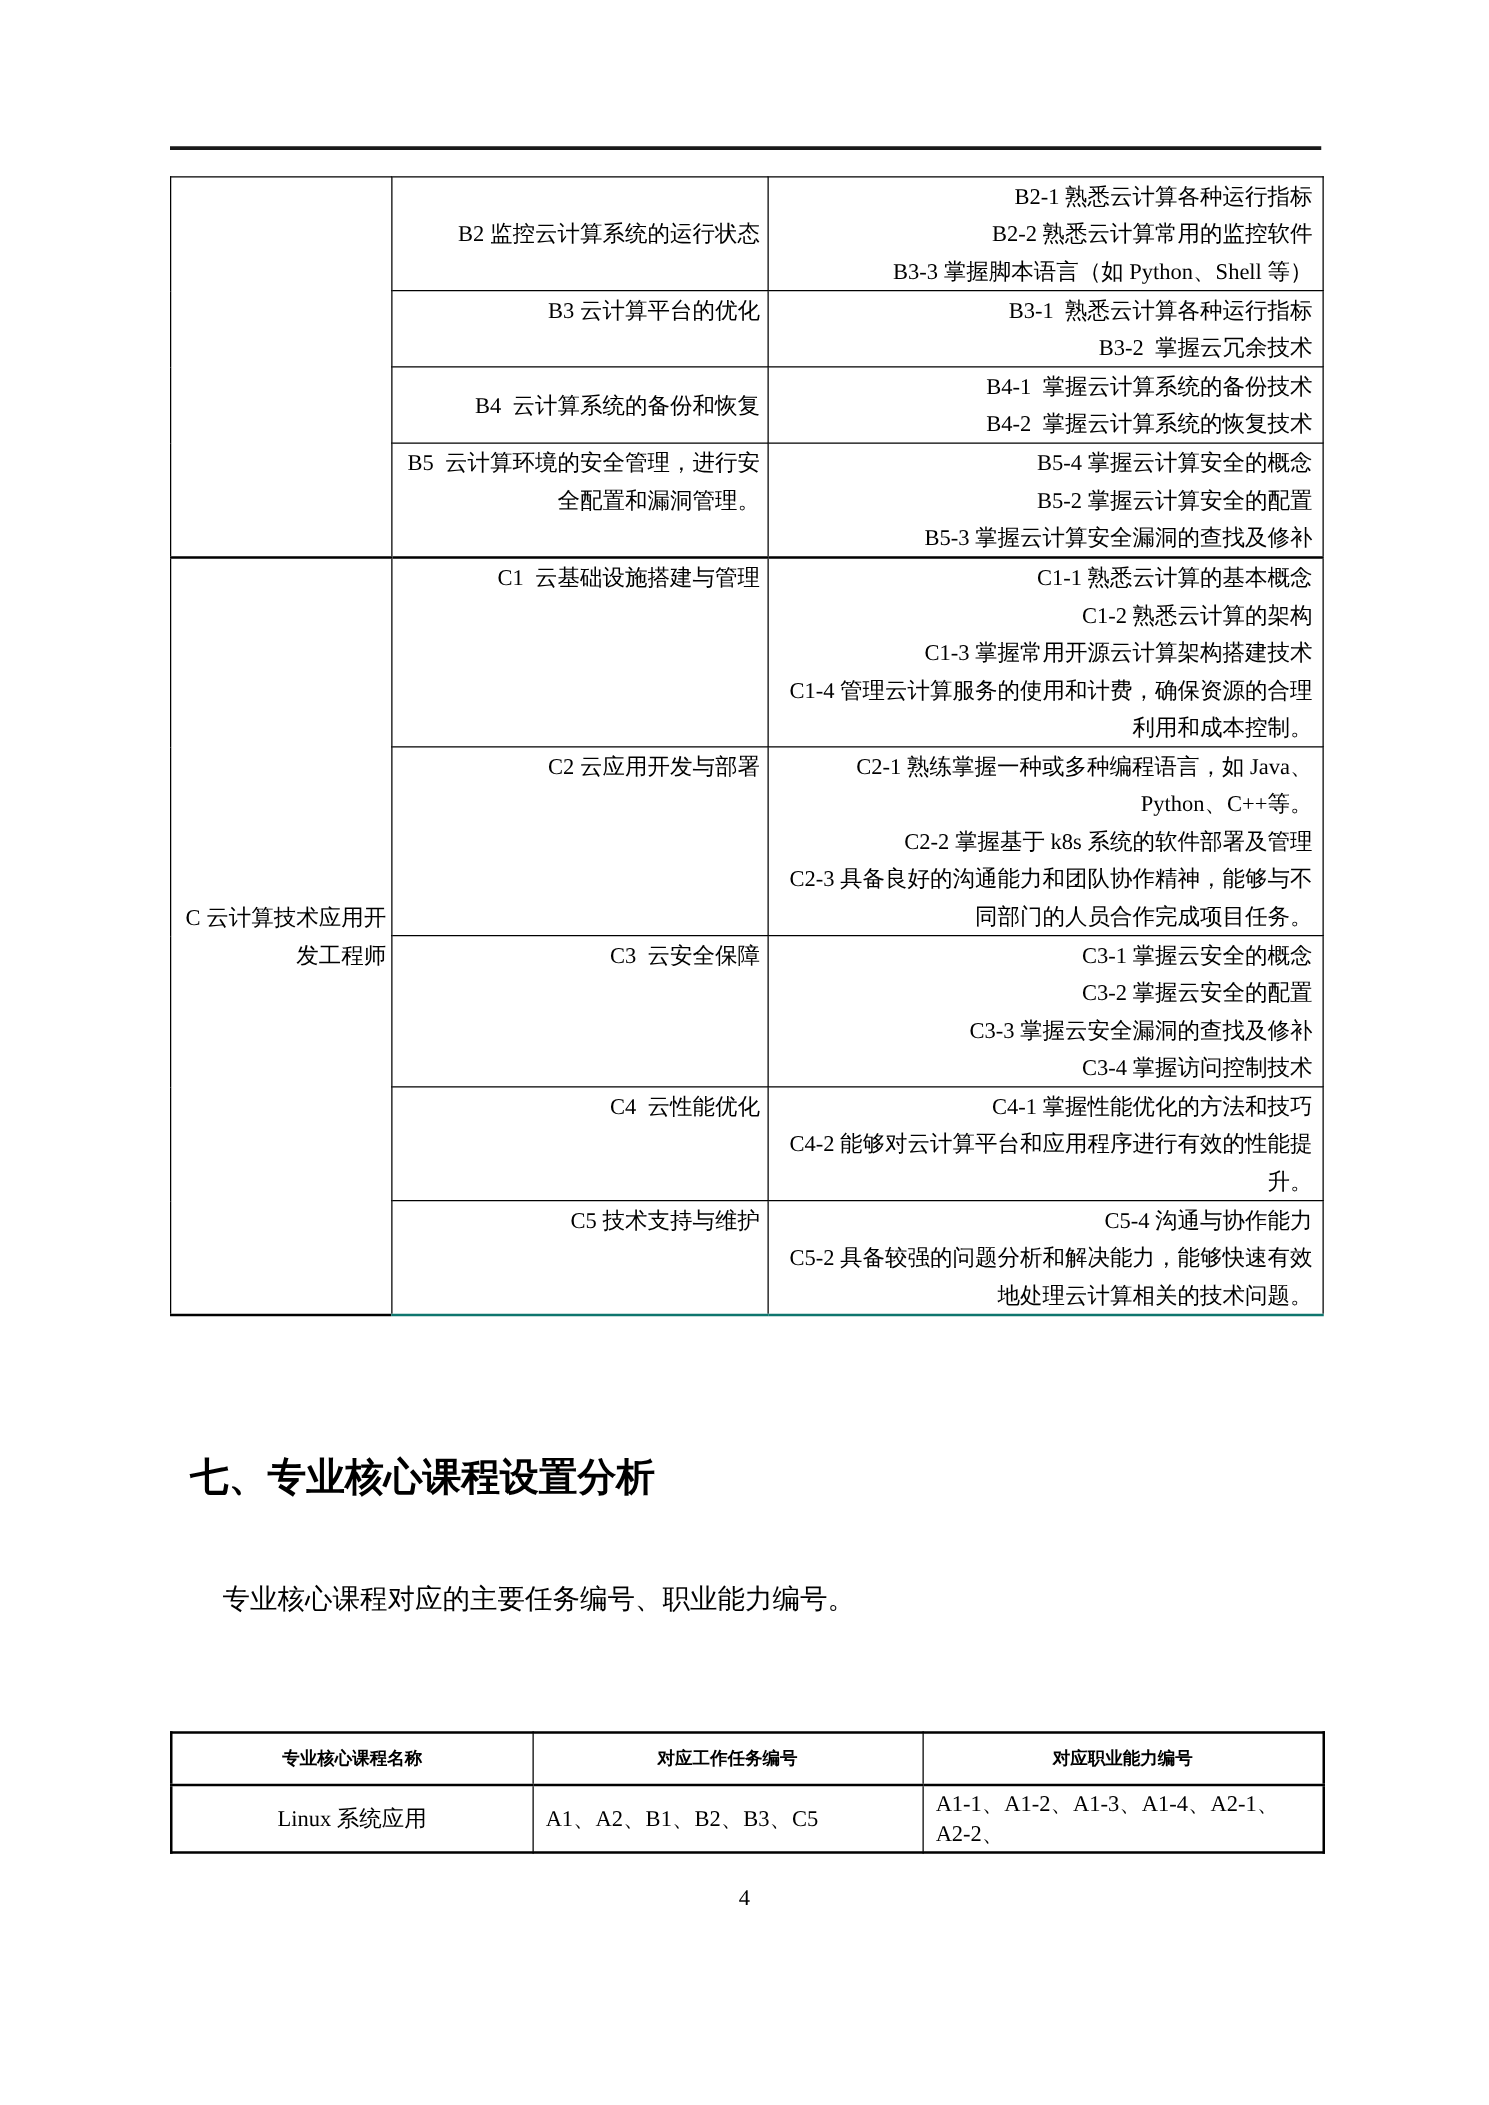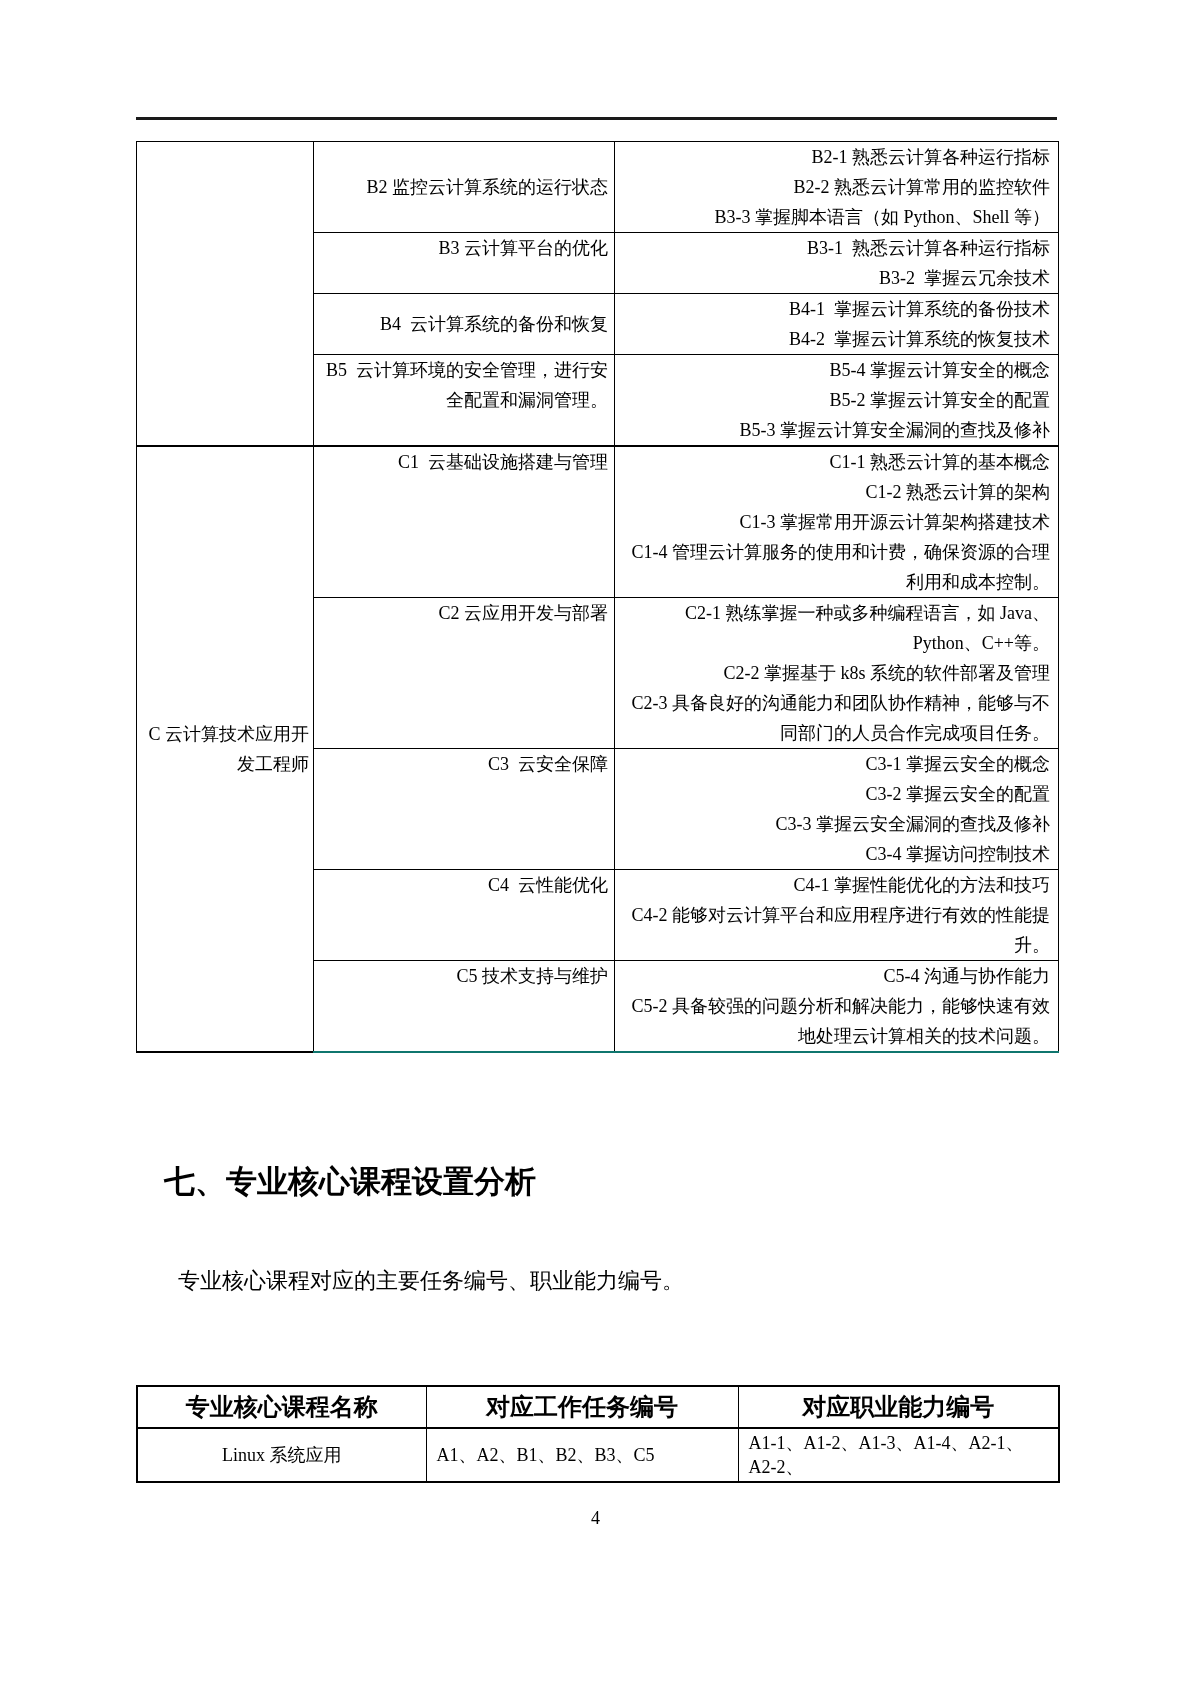--- a/index.html
+++ b/index.html
@@ -35,43 +35,43 @@
   }
   .skills-table tr.section-start td { border-top:2px solid #000; }
   .skills-table tr:last-child td { border-bottom:2px solid #0f766e; }
   .job-cell { vertical-align:middle !important; padding:0 4px 0 8px !important; white-space:pre-wrap;margin-top:24px; }
   .task-cell { white-space:pre-wrap; }
   .task-cell.align-middle { vertical-align:middle !important; }
   .skills-cell { padding:0 8px 0 8px !important; }
   .skill-line { white-space:pre-wrap; }
   
   .heading {
-    position:absolute; left:164px; top:1163px; margin:0;
+    position:absolute; left:152px; top:1163px; margin:0;
     font-family:"Liberation Sans","DejaVu Sans",sans-serif;
     font-weight:bold; font-size:31px; line-height:1.25;
     color:#000;
   }
   .intro {
     position:absolute; left:178px; top:1266px; margin:0;
-    font-size:22px; line-height:1.4; color:#000;
+    font-size:22px; line-height:1.4; color:#000;font-family:Liberation Mono, monospace;
   }
   
   .course-table {
     position:absolute; left:136px; top:1385px;
     border-collapse:collapse; table-layout:fixed;
     width:922px;
     border:2px solid #000;
   }
   .course-table col.k1 { width:289px; }
   .course-table col.k2 { width:312px; }
   .course-table col.k3 { width:321px; }
   .course-table th {
     border:1px solid #000; border-bottom:2px solid #000;
     font-family:"Liberation Sans","DejaVu Sans",sans-serif;
-    font-weight:bold; font-size:24px;
+    font-weight:bold; font-size:14px;
     height:40px; text-align:center; padding:0 4px;
   }
   .course-table td {
     border:1px solid #000;
     font-size:18px; height:52px;
     padding:0 10px; white-space:pre-wrap;
   }
   .course-table td.cell-course { text-align:center; }
   .course-table td.cell-tasks, .course-table td.cell-abilities { text-align:left; }
   

